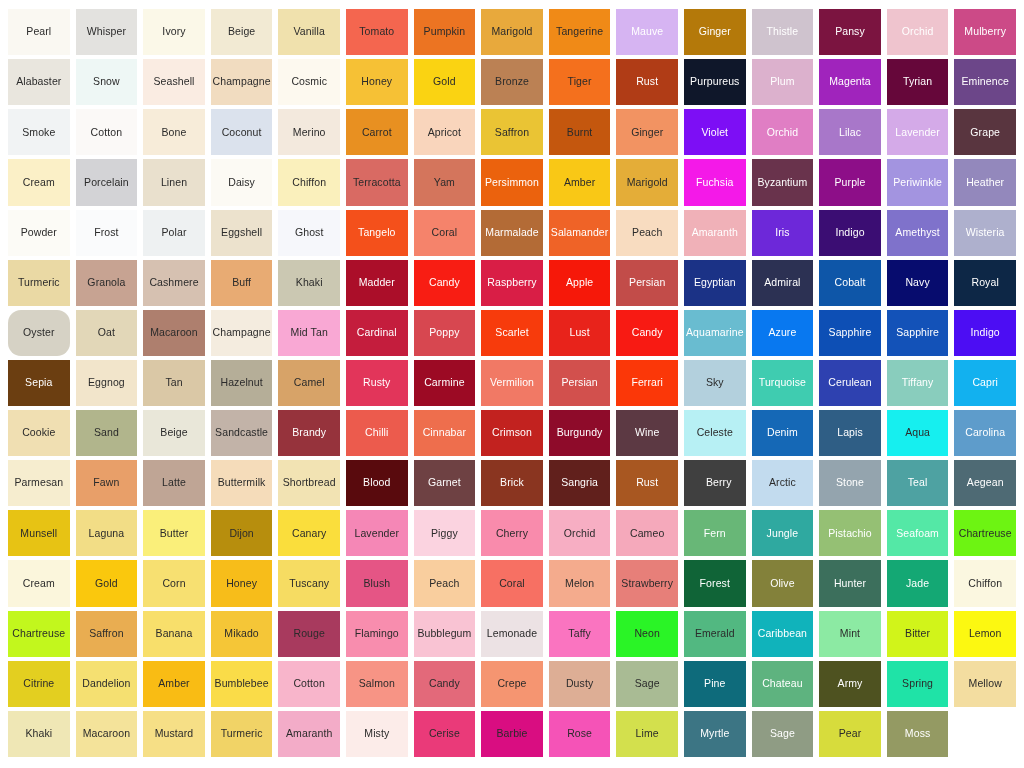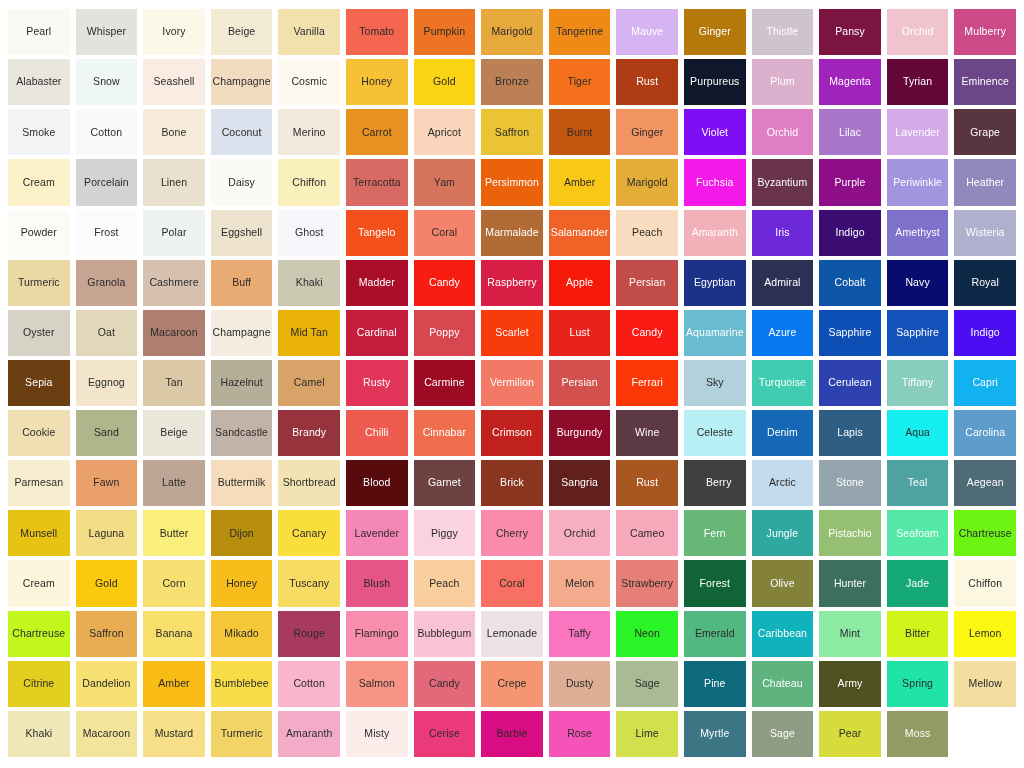--- a/index.html
+++ b/index.html
@@ -499,41 +499,41 @@
       <div class="swatch" style="background-color: rgb(7, 12, 110); color: rgb(255, 255, 255);">
         <span class="label">Navy</span>
       </div>
     </div>
     <div class="cell-wrap">
       <div class="swatch" style="background-color: rgb(13, 39, 70); color: rgb(255, 255, 255);">
         <span class="label">Royal</span>
       </div>
     </div>
     <div class="cell-wrap">
-      <div class="swatch" style="background-color: rgb(214, 210, 197); color: rgb(43, 43, 43);">
+      <div class="swatch" style="background-color: rgb(214, 210, 197); color: rgb(43, 43, 43); border-radius: 13px;">
         <span class="label">Oyster</span>
       </div>
     </div>
     <div class="cell-wrap">
       <div class="swatch" style="background-color: rgb(226, 215, 184); color: rgb(43, 43, 43);">
         <span class="label">Oat</span>
       </div>
     </div>
     <div class="cell-wrap">
       <div class="swatch" style="background-color: rgb(174, 127, 110); color: rgb(43, 43, 43);">
         <span class="label">Macaroon</span>
       </div>
     </div>
     <div class="cell-wrap">
       <div class="swatch" style="background-color: rgb(244, 236, 223); color: rgb(43, 43, 43);">
         <span class="label">Champagne</span>
       </div>
     </div>
     <div class="cell-wrap">
-      <div class="swatch" style="background-color: #eab308; color: rgb(43, 43, 43);">
+      <div class="swatch" style="background-color: #f9a8d4; color: rgb(43, 43, 43);">
         <span class="label">Mid Tan</span>
       </div>
     </div>
     <div class="cell-wrap">
       <div class="swatch" style="background-color: rgb(196, 29, 61); color: rgb(255, 255, 255);">
         <span class="label">Cardinal</span>
       </div>
     </div>
     <div class="cell-wrap">
       <div class="swatch" style="background-color: rgb(215, 71, 80); color: rgb(255, 255, 255);">

